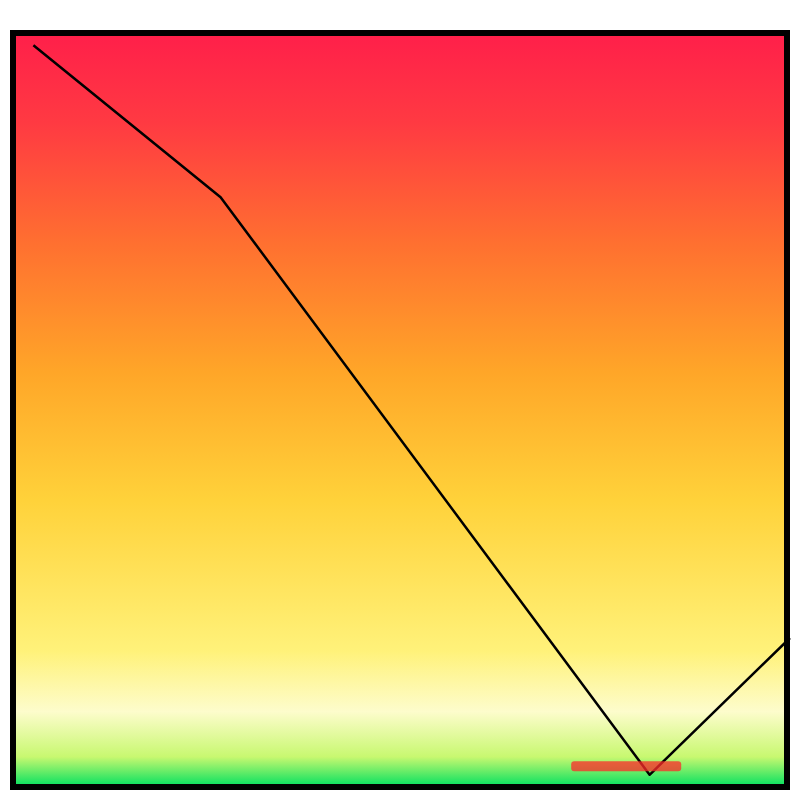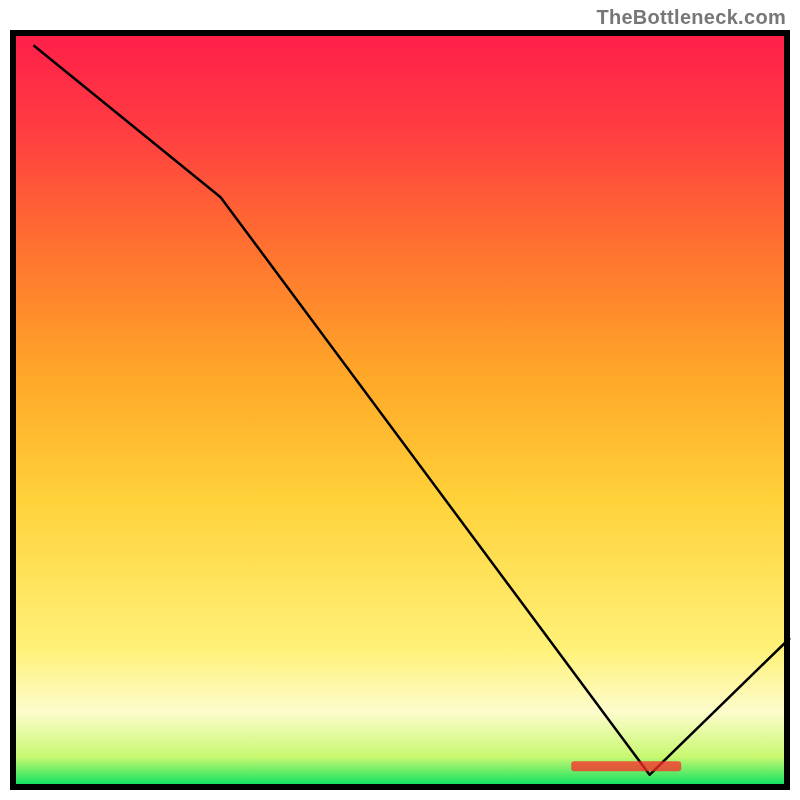--- a/index.html
+++ b/index.html
@@ -27,21 +27,20 @@
     pointer-events: none;
   }
   svg {
     display: block;
   }
 </style>
 </head>
 <body>
 
 <div class="stage">
-  <div class="watermark">TheBottleneck.com</div>
   <svg id="chart-svg" width="800" height="800" viewBox="0 0 800 800">
       <defs>
         <linearGradient id="bg-grad" x1="0" y1="1" x2="0" y2="0">
           <stop offset="0%" stop-color="#00e060"></stop>
           <stop offset="4%" stop-color="#c8f870"></stop>
           <stop offset="10%" stop-color="#fdfccc"></stop>
           <stop offset="18%" stop-color="#fff27a"></stop>
           <stop offset="38%" stop-color="#ffd23a"></stop>
           <stop offset="55.00000000000001%" stop-color="#ffa628"></stop>
           <stop offset="72%" stop-color="#ff7030"></stop>

